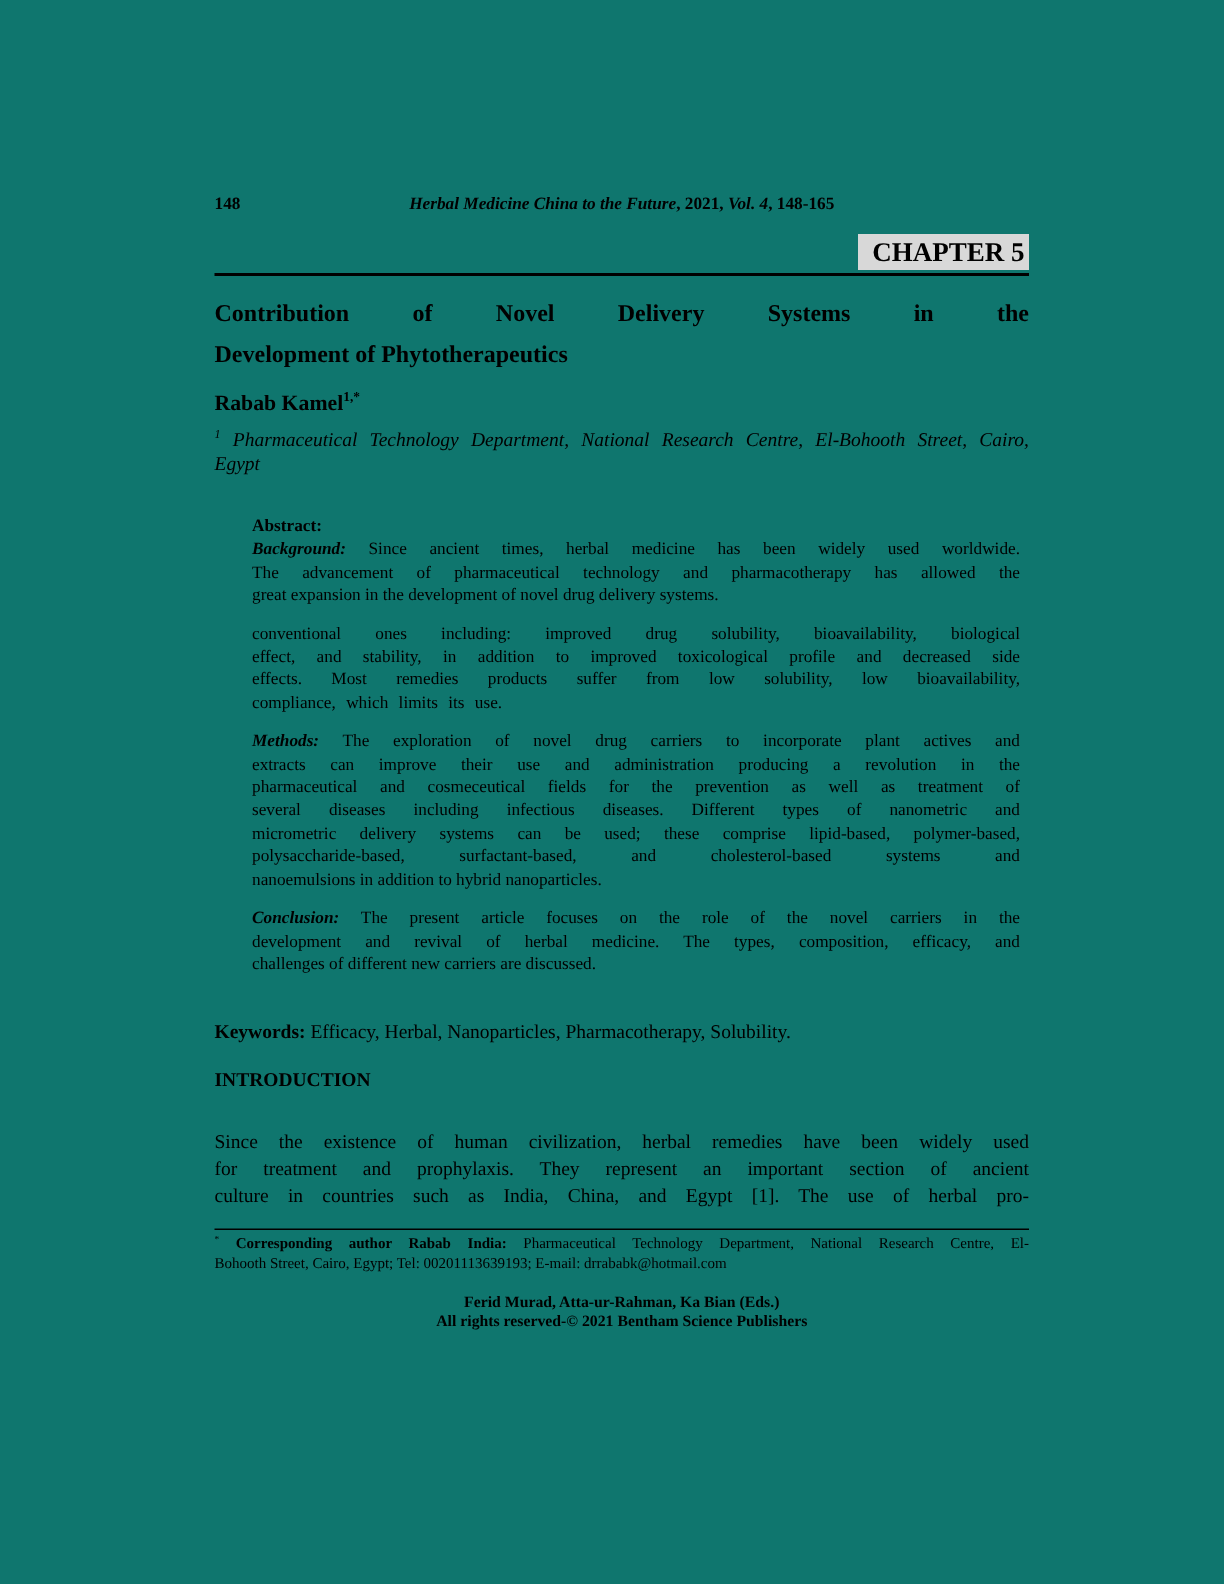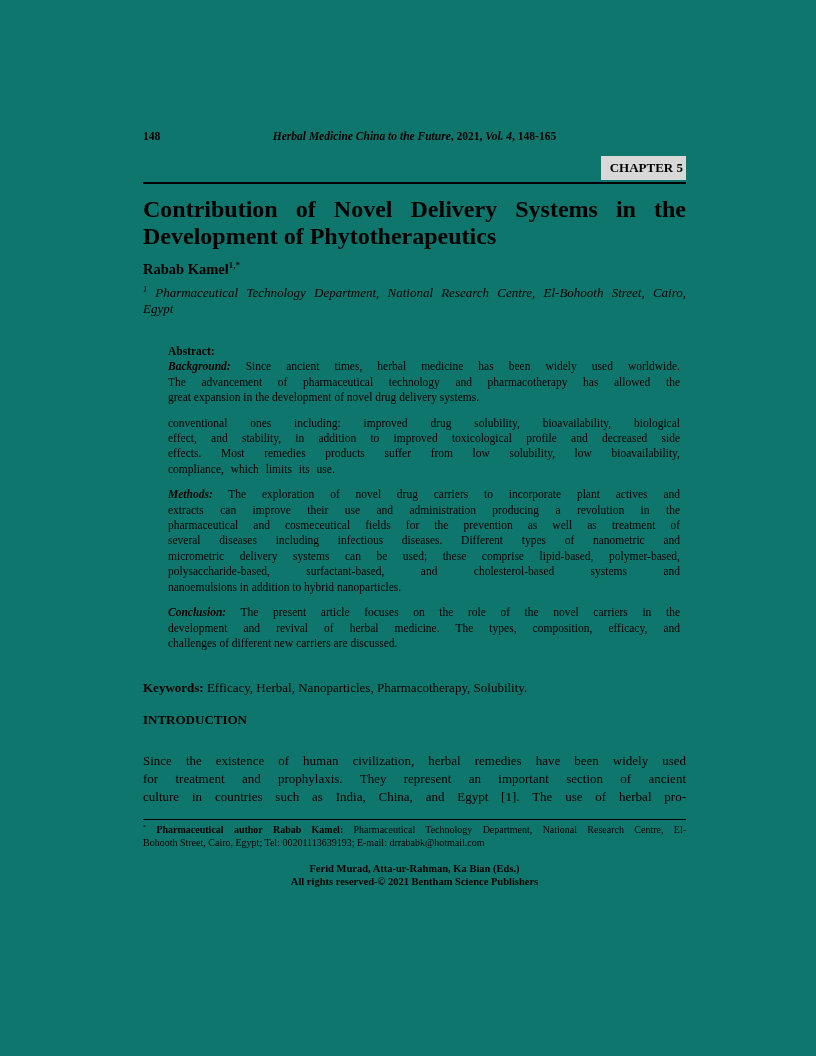--- a/index.html
+++ b/index.html
@@ -9,24 +9,24 @@
 
   
   .header-row{margin-top:130px;position:relative;text-align:center;
               font-weight:bold;font-size:11.5px;line-height:13px;}
   .page-num{position:absolute;left:0;top:0;}
   .it{font-style:italic;}
 
   
   .chapter-row{margin-top:13px;border-bottom:2px solid #000;text-align:right;}
   .chapter-label{display:inline-block;background:#d8d8d8;font-weight:bold;
-                 font-size:13px;line-height:22px;padding:1px 3px 1px 9px;margin-bottom:2px;}
+                 font-size:18px;line-height:22px;padding:1px 3px 1px 9px;margin-bottom:2px;}
 
   
-  .title{margin-top:12px;font-weight:bold;font-size:24px;line-height:27px;}
+  .title{margin-top:12px;font-weight:bold;font-size:16px;line-height:27px;}
   .jl{text-align:justify;text-align-last:justify;}
 
   .author{margin-top:10px;font-size:14.5px;font-weight:bold;line-height:18px;}
   sup{font-size:62%;vertical-align:super;line-height:0;}
   .affiliation{margin-top:7px;font-style:italic;font-size:13px;line-height:15.5px;}
 
   
   .abstract{margin-top:28px;padding-left:25px;padding-right:6px;
             font-size:11.5px;line-height:15.4px;}
   .abstract .para{margin-top:10px;}
@@ -111,21 +111,21 @@
 
     <div class="intro-para">
       <div class="line jl">Since the existence of human civilization, herbal remedies have been widely used</div>
       <div class="line jl">for treatment and prophylaxis. They represent an important section of ancient</div>
       <div class="line jl">culture in countries such as India, China, and Egypt [1]. The use of herbal pro-</div>
     </div>
 
     <div class="footnote-rule"></div>
 
     <div class="footnote">
-      <div class="line jl"><sup>*</sup> <span class="b">Pharmaceutical author Rabab Kamel:</span><span> Pharmaceutical Technology Department, National Research Centre, El-</span></div>
+      <div class="line jl"><sup>*</sup> <span class="b">Corresponding author Rabab India:</span><span> Pharmaceutical Technology Department, National Research Centre, El-</span></div>
       <div class="line">Bohooth Street, Cairo, Egypt; Tel: 00201113639193; E-mail: drrababk@hotmail.com</div>
     </div>
 
     <div class="footer">
       <div class="line">Ferid Murad, Atta-ur-Rahman, Ka Bian (Eds.)</div>
       <div class="line">All rights reserved-© 2021 Bentham Science Publishers</div>
     </div>
 
   </div>
 </div>

